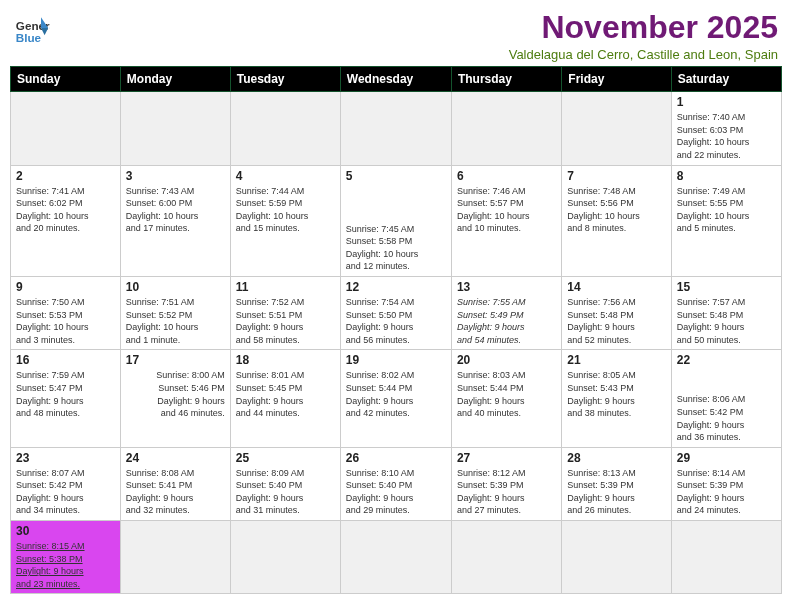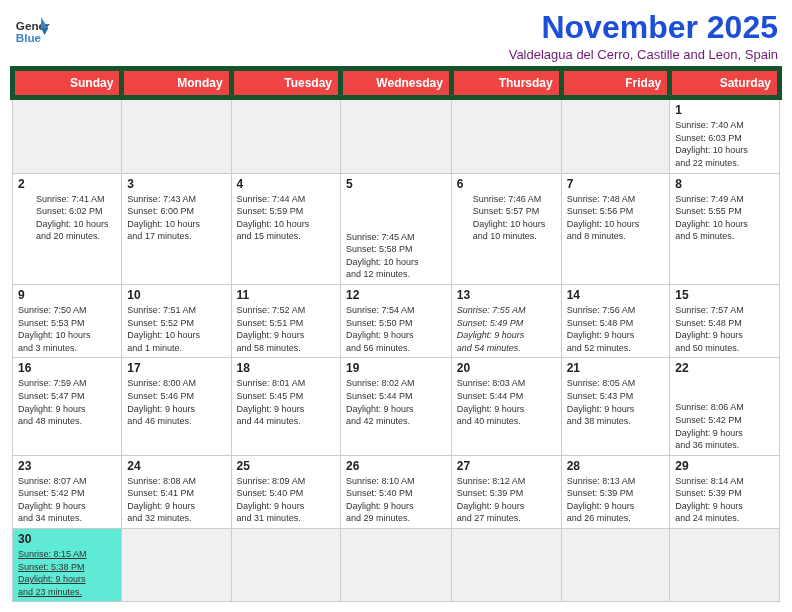--- a/index.html
+++ b/index.html
@@ -25,41 +25,41 @@
     .logo-icon {
       width: 36px;
       height: 36px;
     }
     .title-area {
       text-align: right;
     }
     .month-year {
       font-size: 32px;
       font-weight: bold;
-      color: #1d4ed8;
+      color: #701a75;
       line-height: 1.1;
     }
     .location {
       font-size: 13px;
-      color: #701a75;
+      color: #4d7c0f;
       margin-top: 2px;
     }
     .calendar {
       width: 100%;
       border-collapse: collapse;
       border: 1px solid #ccc;
     }
     .calendar th {
-      background: #ef4444;
+      background: #000000;
       color: #fff;
       font-size: 12px;
       font-weight: bold;
-      text-align: right;
+      text-align: left;
       padding: 5px 6px;
-      border: 5px solid #14532d;
+      border: 1px solid #14532d;
     }
     .calendar td {
       vertical-align: top;
       border: 1px solid #ccc;
       width: 113px;
       min-height: 70px;
       padding: 3px 5px;
       font-size: 9.5px;
       color: #333;
       background: #fff;
@@ -73,21 +73,21 @@
       color: #222;
       display: block;
       margin-bottom: 2px;
     }
     .day-info {
       font-size: 9px;
       color: #333;
       line-height: 1.4;
     }
     .last-row td {
-      background: #5eead4;
+      background: #d946ef;
     }
   </style>
 </head>
 <body>
 
 <div class="header-area">
   <div class="logo">
     <svg class="logo-icon" viewBox="0 0 40 40">
       <text x="2" y="22" font-size="13" font-weight="bold" fill="#333" font-family="Arial">General</text>
       <text x="2" y="36" font-size="13" font-weight="bold" fill="#3a87c8" font-family="Arial">Blue</text>
@@ -125,21 +125,21 @@
           <span class="day-num">1</span>
           <div class="day-info" style="white-space: pre-line;">Sunrise: 7:40 AM
 Sunset: 6:03 PM
 Daylight: 10 hours
 and 22 minutes.</div>
         </td>
       </tr>
       <tr>
         <td>
           <span class="day-num">2</span>
-          <div class="day-info" style="white-space: pre-line; margin-left: 18px;">Sunrise: 7:41 AM
+          <div class="day-info" style="white-space: pre-line;">Sunrise: 7:41 AM
 Sunset: 6:02 PM
 Daylight: 10 hours
 and 20 minutes.</div>
         </td>
         <td>
           <span class="day-num">3</span>
           <div class="day-info" style="white-space: pre-line;">Sunrise: 7:43 AM
 Sunset: 6:00 PM
 Daylight: 10 hours
 and 17 minutes.</div>
@@ -153,21 +153,21 @@
         </td>
         <td>
           <span class="day-num">5</span>
           <div class="day-info" style="white-space: pre-line; margin-top: 40px;">Sunrise: 7:45 AM
 Sunset: 5:58 PM
 Daylight: 10 hours
 and 12 minutes.</div>
         </td>
         <td>
           <span class="day-num">6</span>
-          <div class="day-info" style="white-space: pre-line; margin-left: 16px;">Sunrise: 7:46 AM
+          <div class="day-info" style="white-space: pre-line;">Sunrise: 7:46 AM
 Sunset: 5:57 PM
 Daylight: 10 hours
 and 10 minutes.</div>
         </td>
         <td>
           <span class="day-num">7</span>
           <div class="day-info" style="white-space: pre-line;">Sunrise: 7:48 AM
 Sunset: 5:56 PM
 Daylight: 10 hours
 and 8 minutes.</div>
@@ -234,21 +234,21 @@
       <tr>
         <td>
           <span class="day-num">16</span>
           <div class="day-info" style="white-space: pre-line;">Sunrise: 7:59 AM
 Sunset: 5:47 PM
 Daylight: 9 hours
 and 48 minutes.</div>
         </td>
         <td>
           <span class="day-num">17</span>
-          <div class="day-info" style="white-space: pre-line;">Sunrise: 8:00 AM
+          <div class="day-info" style="white-space: pre-line; text-align: right;">Sunrise: 8:00 AM
 Sunset: 5:46 PM
 Daylight: 9 hours
 and 46 minutes.</div>
         </td>
         <td>
           <span class="day-num">18</span>
           <div class="day-info" style="white-space: pre-line;">Sunrise: 8:01 AM
 Sunset: 5:45 PM
 Daylight: 9 hours
 and 44 minutes.</div>

